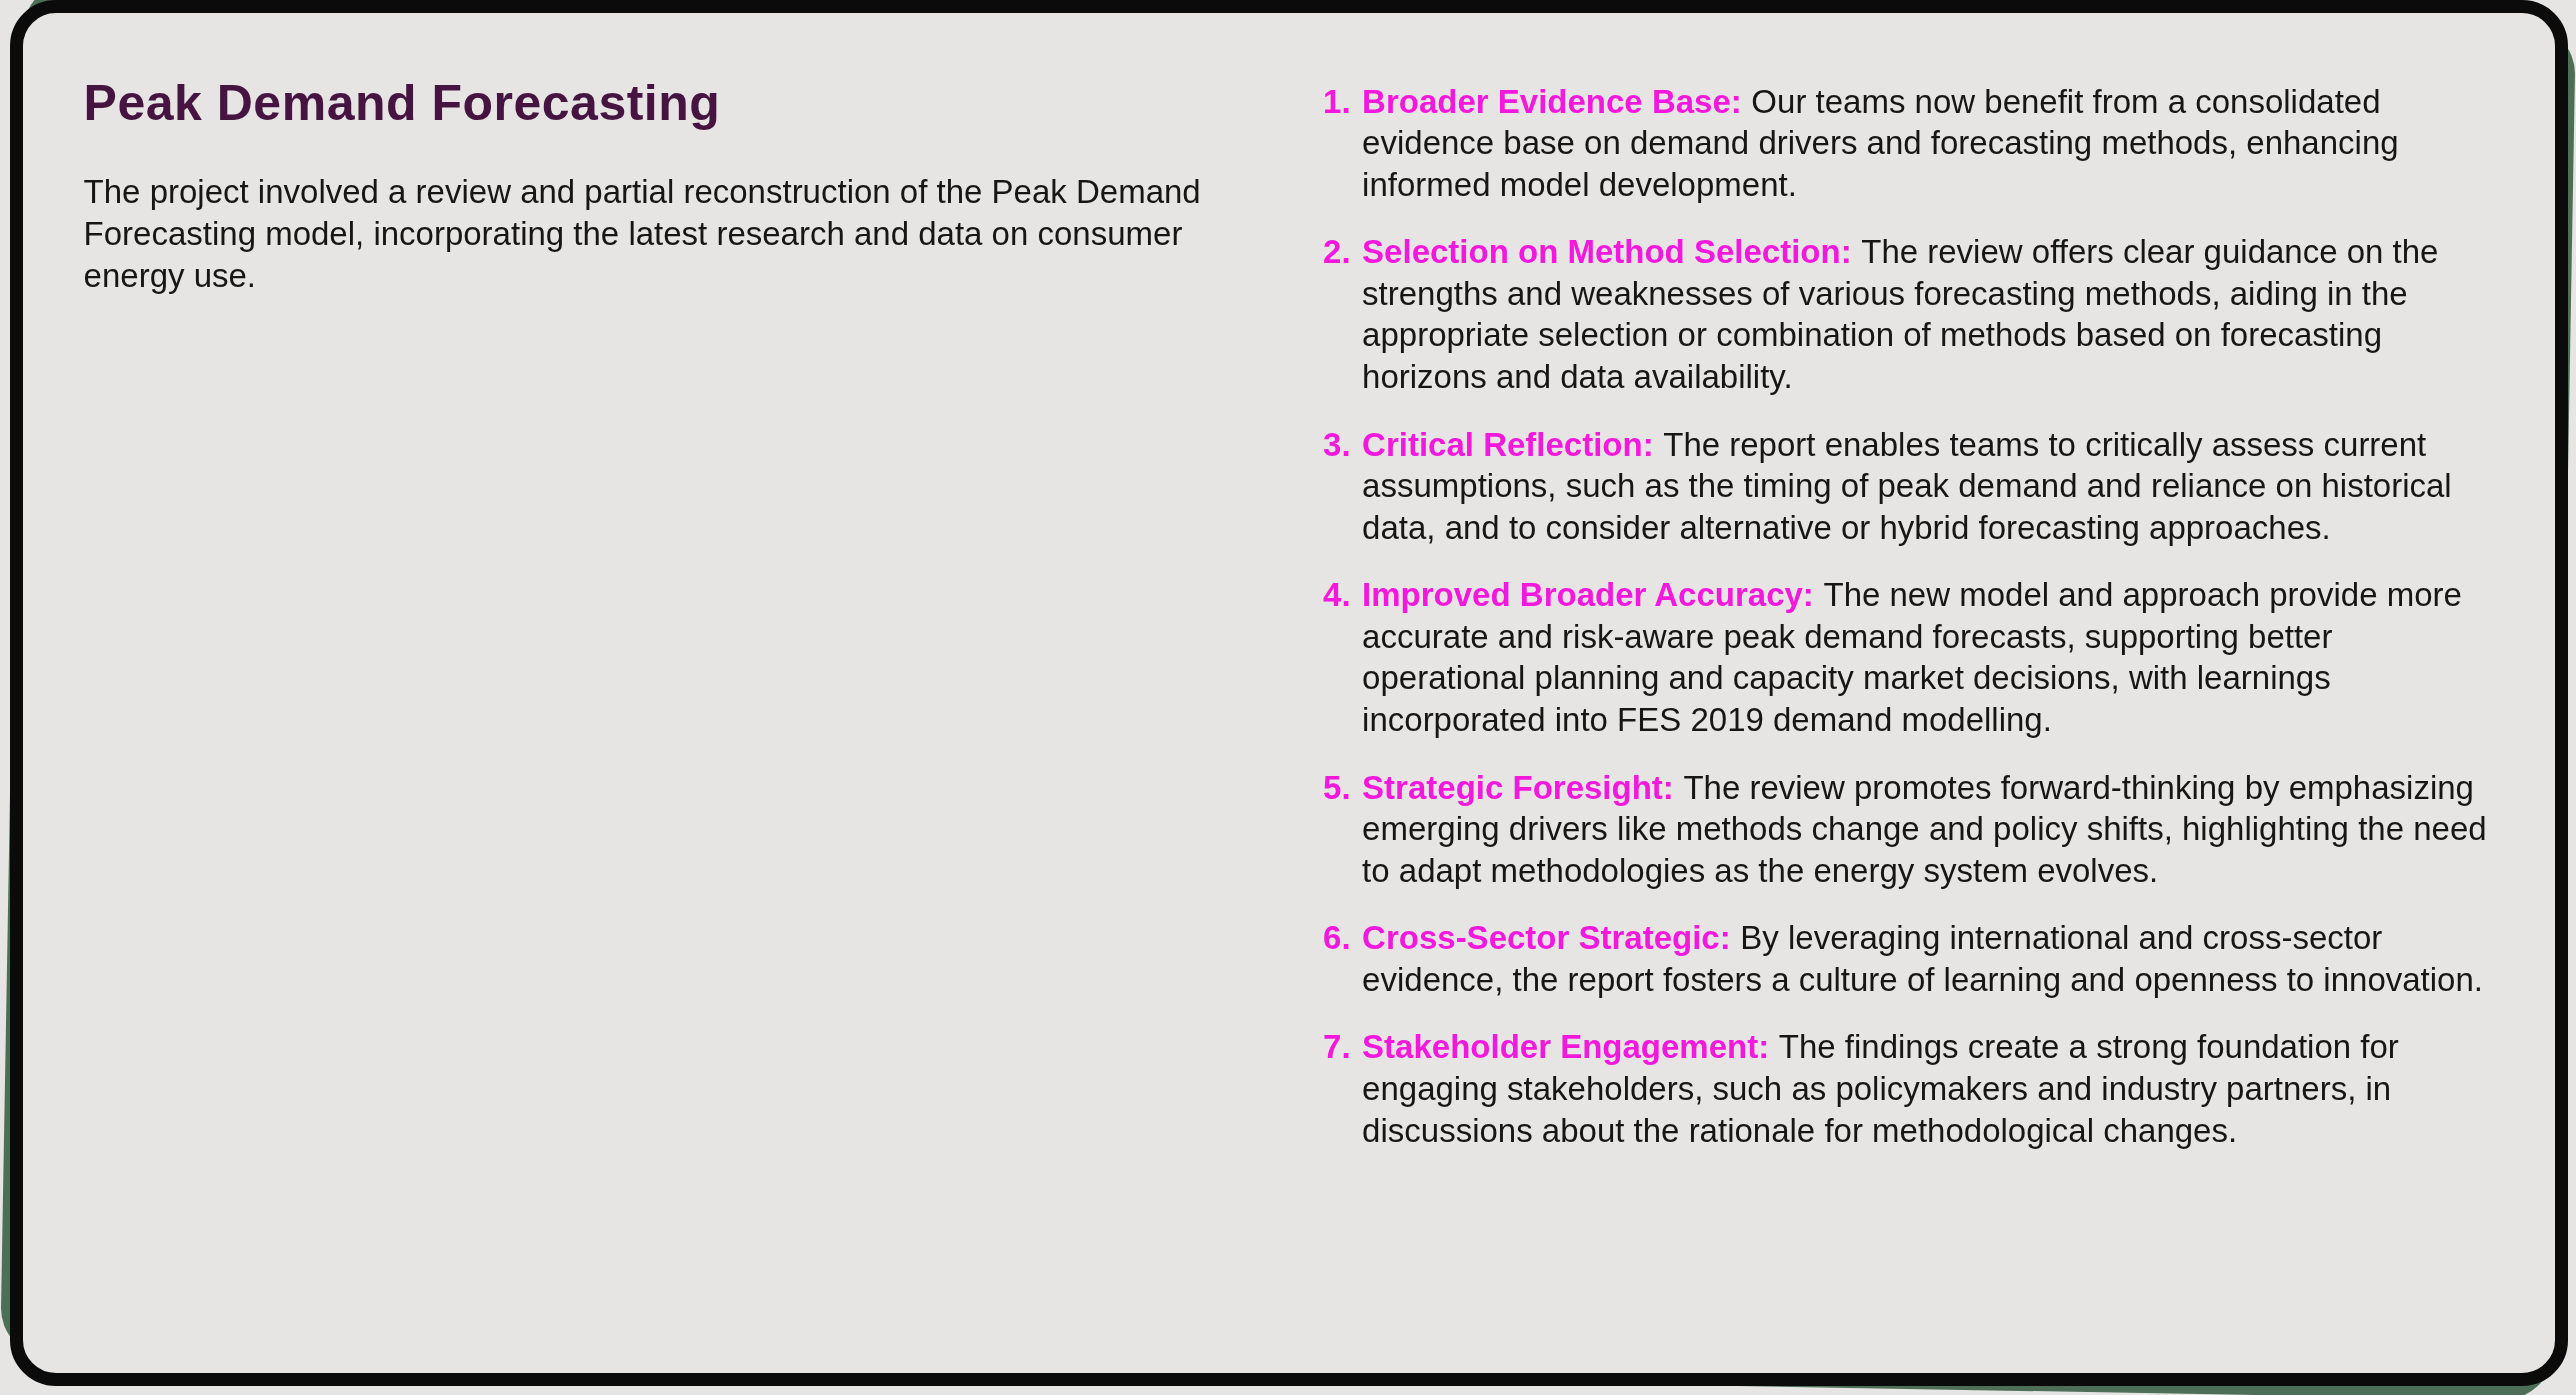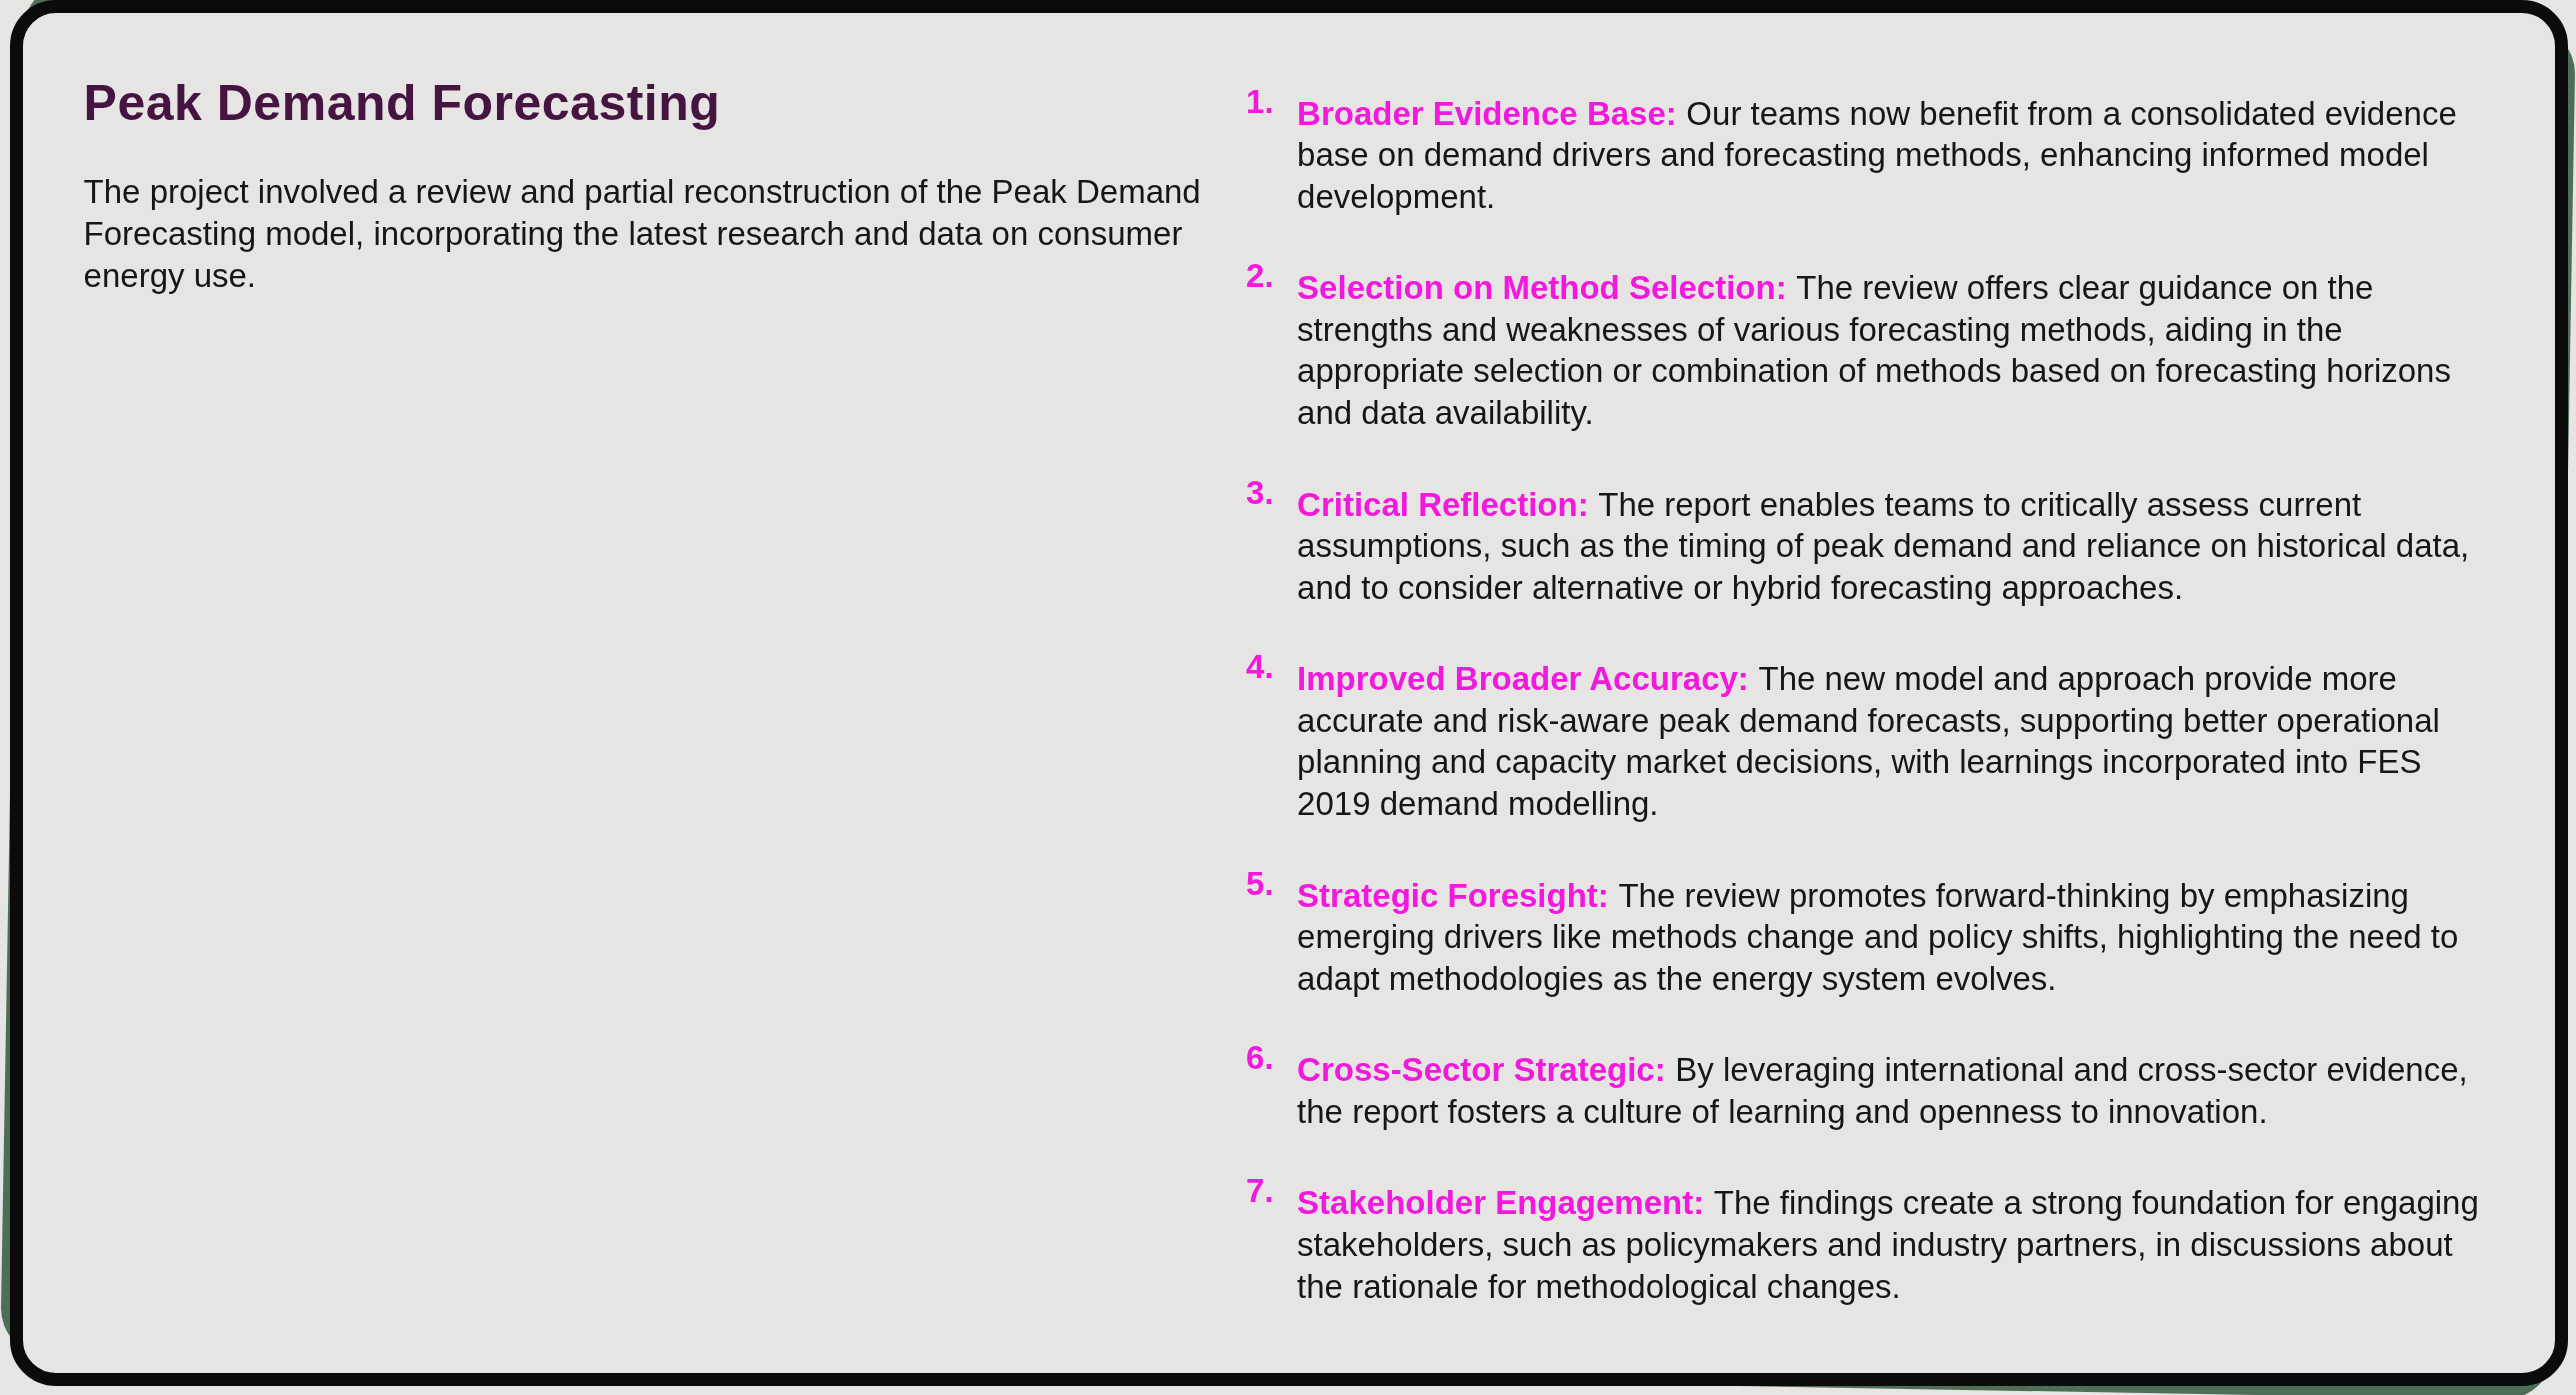--- a/index.html
+++ b/index.html
@@ -31,20 +31,21 @@
     top: 0;
     width: 2558px;
     height: 1386px;
     box-sizing: border-box;
     background: #e6e5e4;
     border: 13.5px solid #0b0b0b;
     border-radius: 46px;
     z-index: 1;
     display: flex;
     padding: 56px 54px 19px 61px;
+    column-gap: 77px;
   }
   .col-left {
     width: 1148px;
     flex: 0 0 auto;
   }
   .page-title {
     margin: 3.8px 0 0 0;
     font-size: 50px;
     line-height: 1.2;
     font-weight: 700;
@@ -77,21 +78,21 @@
   }
   ol.benefits li:last-child {
     margin-bottom: 0;
   }
   .item-number {
     text-align: right;
     font-weight: 700;
     color: #f218dc;
   }
   .item-text {
-    margin: 12px;
+    margin: 0;
   }
   .item-heading {
     font-weight: 700;
     color: #f218dc;
     margin-right: 9.6px;
   }
 </style>
 </head>
 <body>
 

